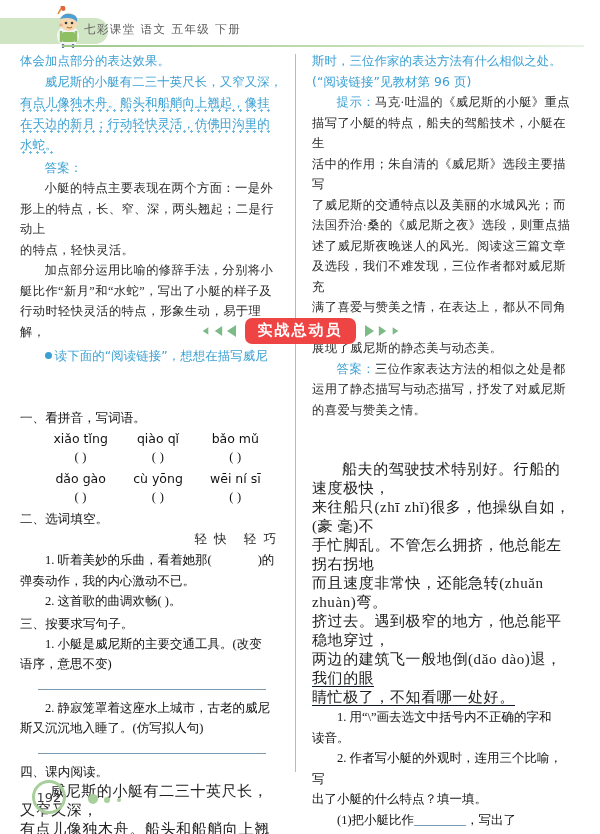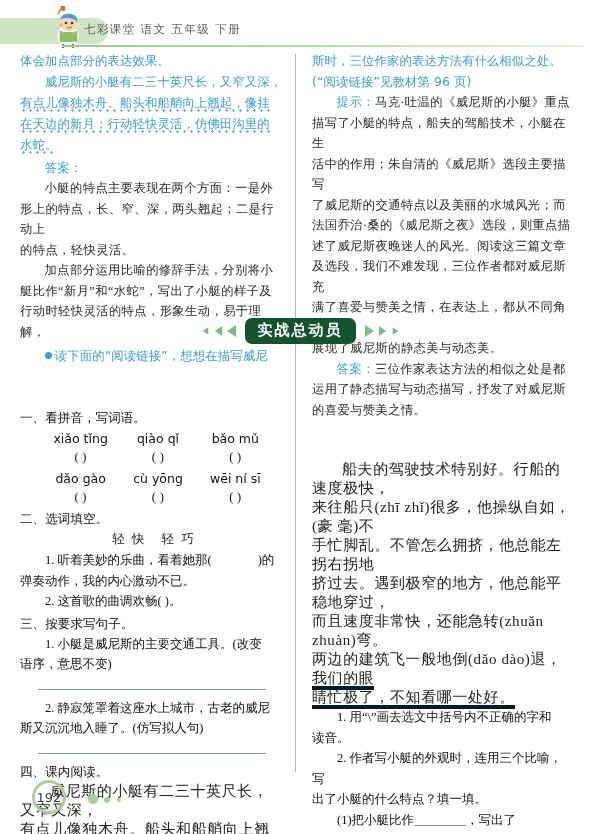--- a/index.html
+++ b/index.html
@@ -121,21 +121,21 @@
     justify-content:center;
     gap:4px;
     z-index:5;
   }
   .tri { width:0;height:0; }
   .tri.l { border-top:6px solid transparent; border-bottom:6px solid transparent; border-right:9px solid #7cba86; }
   .tri.r { border-top:6px solid transparent; border-bottom:6px solid transparent; border-left:9px solid #7cba86; }
   .tri.s { transform:scale(0.62); }
   .tri.m { transform:scale(0.82); }
   .banner {
-    background:#14532d;
+    background:#ef4444;
     color:#ffffff;
     font-family:"DejaVu Sans","Liberation Sans",sans-serif;
     font-weight:bold;
     font-size:15px;
     letter-spacing:2px;
     padding:3px 13px 4px;
     border-radius:7px;
     margin:0 5px;
     white-space:nowrap;
   }
@@ -172,21 +172,21 @@
   }
   .paren {
     font-family:"Liberation Serif","DejaVu Serif",serif;
     font-size:12.5px;
     text-align:center;
     line-height:19px;
     color:#111;
     letter-spacing:0.3px;
   }
   .choices {
-    text-align:center;
+    text-align:right;
     font-family:"Liberation Serif","DejaVu Serif",serif;
     font-size:12.6px;
     line-height:21px;
     letter-spacing:7px;
     padding-left:10px;
   }
   .ansline {
     border-bottom:1px solid #7a9bb5;
     height:1px;
     margin:14px 0 8px 18px;
@@ -194,21 +194,21 @@
   }
   .blank {
     display:inline-block;
     border-bottom:1px solid #7a9bb5;
     min-width:52px;
     height:13px;
     vertical-align:-2px;
   }
   .blank.w2 { min-width:60px; }
   .blank.w3 { min-width:44px; }
-  .ulinetext { border-bottom:4px solid #0f172a; }
+  .ulinetext { border-bottom:1px solid #0f172a; }
   .rd-body {
     font-family:"Liberation Serif","DejaVu Serif",serif;
     font-size:15px;
     line-height:19px;
     text-indent:2em;
     letter-spacing:0.6px;
     color:#222;
   }
 
   
@@ -347,22 +347,22 @@
 
     <div class="hand" style="text-indent:2em"><span class="ans-label">答案：</span><span>三位作家表达方法的相似之处是都</span></div>
     <div class="hand noind">运用了静态描写与动态描写，抒发了对威尼斯</div>
     <div class="hand noind">的喜爱与赞美之情。</div>
 
     <div style="height:40px"></div>
 
     <div class="rd-body">船夫的驾驶技术特别好。行船的速度极快，</div>
     <div class="rd-body" style="text-indent:0">来往船只(zhī zhǐ)很多，他操纵自如，(豪 毫)不</div>
     <div class="rd-body" style="text-indent:0">手忙脚乱。不管怎么拥挤，他总能左拐右拐地</div>
+    <div class="rd-body" style="text-indent:0">而且速度非常快，还能急转(zhuǎn zhuàn)弯。</div>
     <div class="rd-body" style="text-indent:0">挤过去。遇到极窄的地方，他总能平稳地穿过，</div>
-    <div class="rd-body" style="text-indent:0">而且速度非常快，还能急转(zhuǎn zhuàn)弯。</div>
     <div class="rd-body" style="text-indent:0"><span>两边的建筑飞一般地倒(dǎo dào)退，</span><span class="ulinetext">我们的眼</span></div>
     <div class="rd-body" style="text-indent:0"><span class="ulinetext">睛忙极了，不知看哪一处好。</span></div>
 
     <div class="ex-p">1. 用“\”画去选文中括号内不正确的字和</div>
     <div class="ex-p noind">读音。</div>
     <div class="ex-p">2. 作者写小艇的外观时，连用三个比喻，写</div>
     <div class="ex-p noind">出了小艇的什么特点？填一填。</div>
 
     <div class="ex-p sub"><span>(1)把小艇比作</span><span class="blank"></span><span>，写出了</span><span class="blank w2"></span></div>
     <div class="ex-p noind"><span class="blank w3"></span><span>的特点。</span></div>

